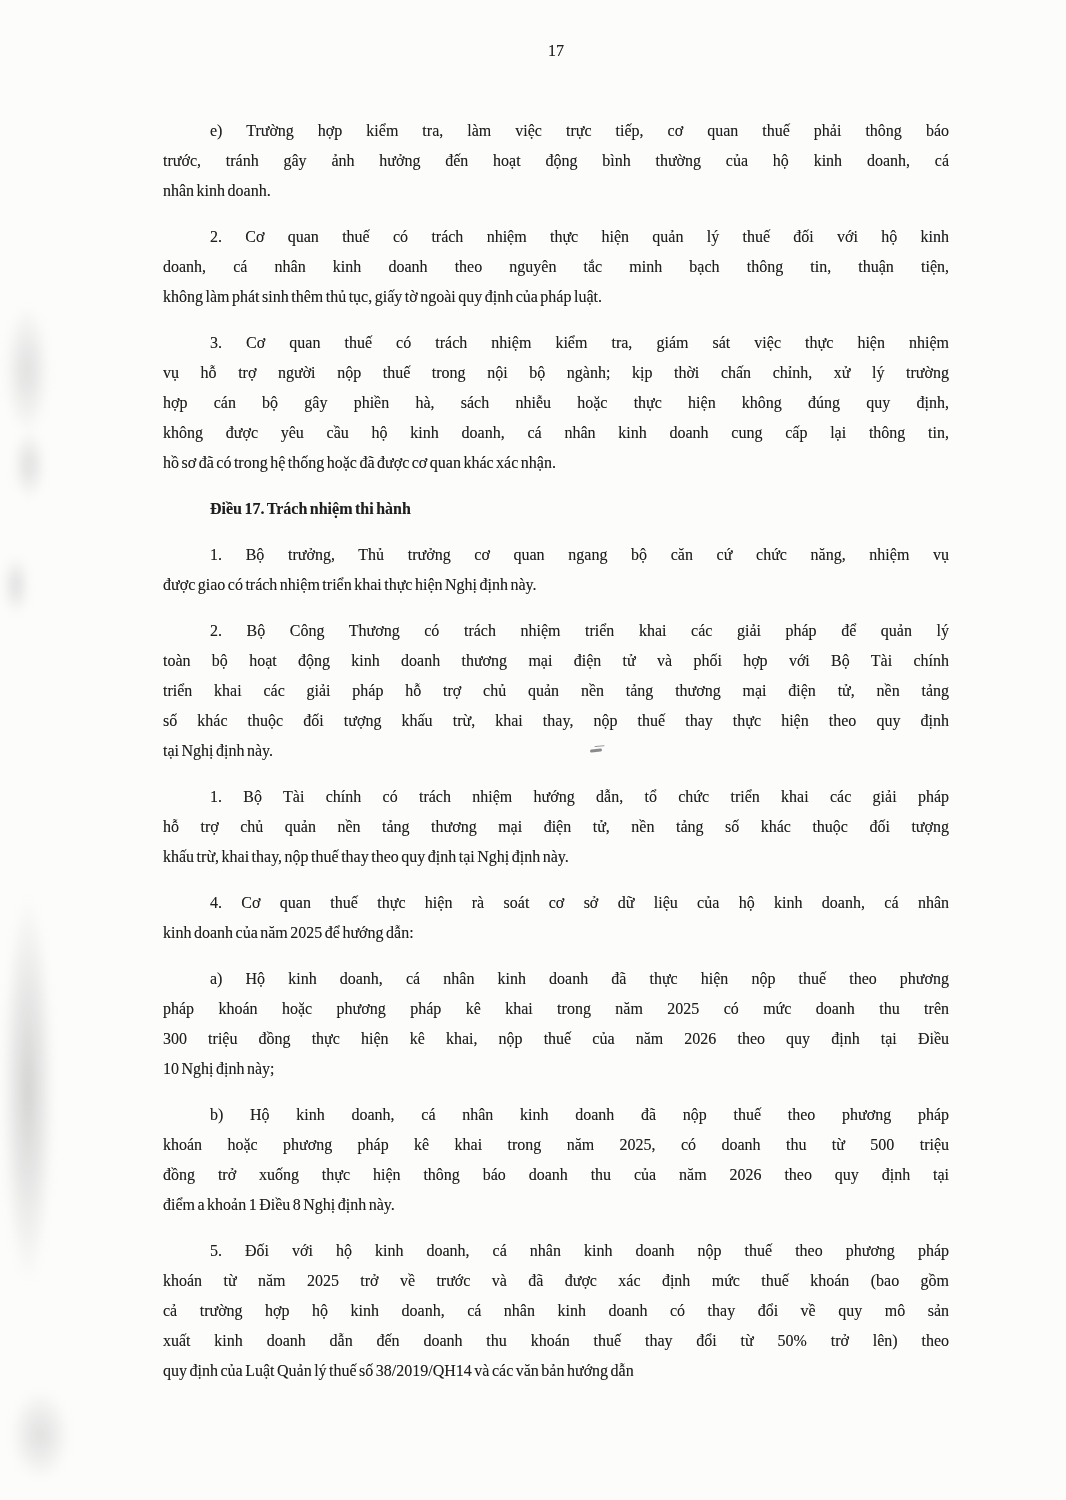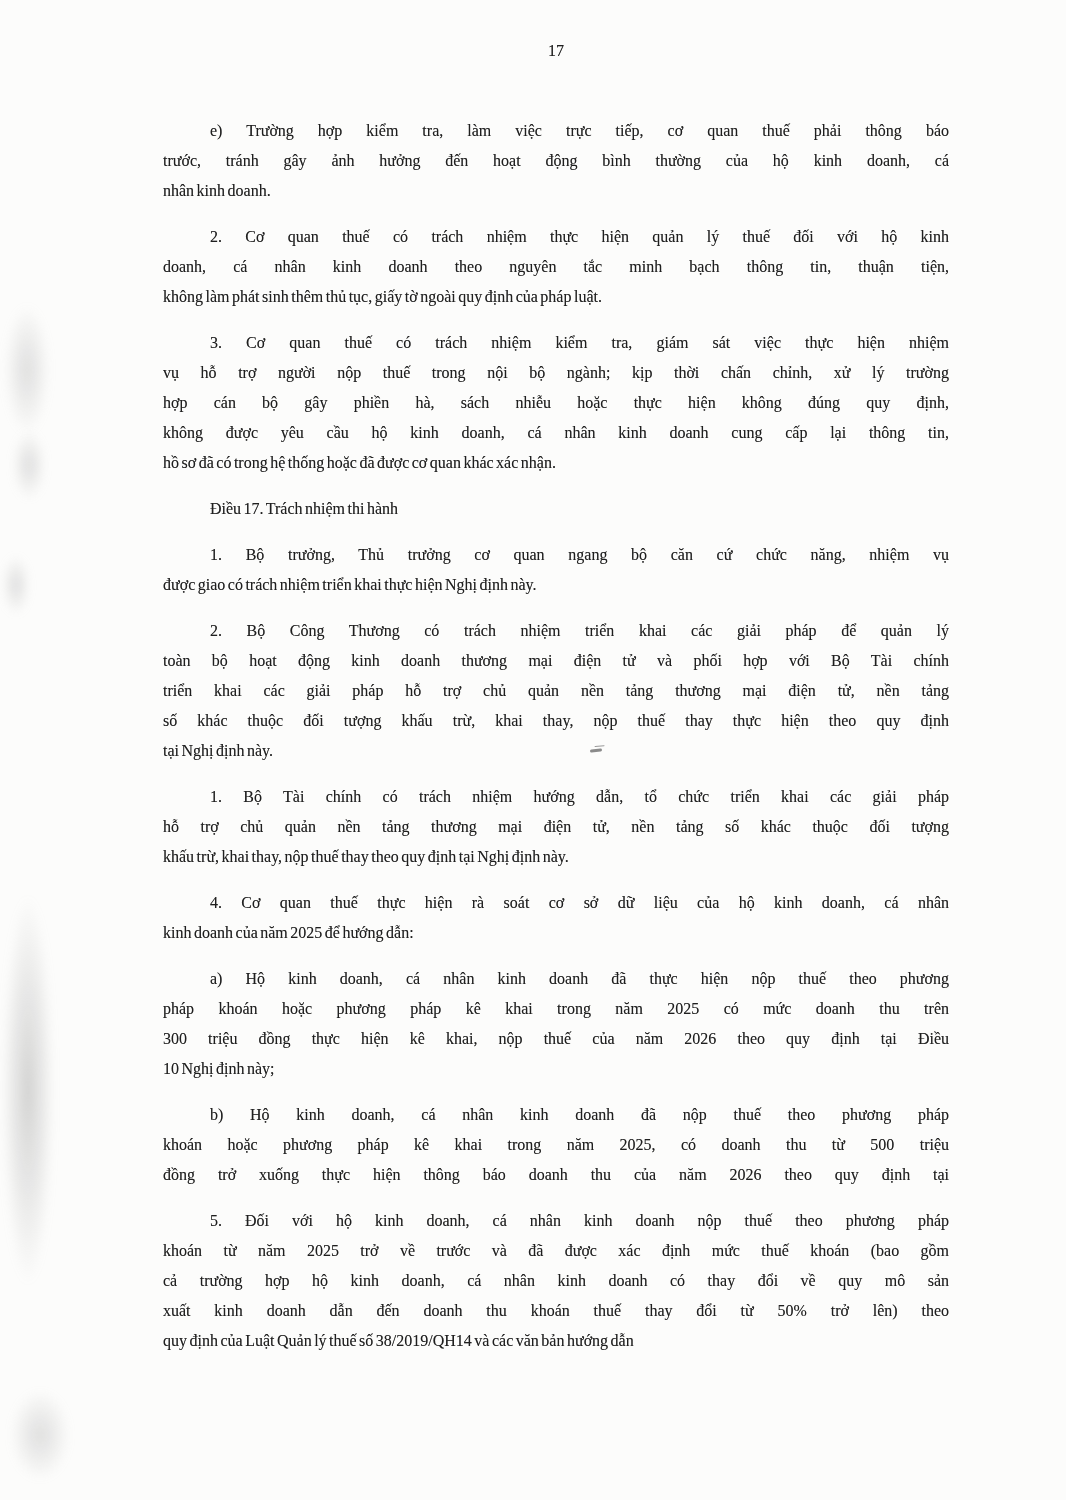--- a/index.html
+++ b/index.html
@@ -32,21 +32,21 @@
   }
   .paragraph { margin-bottom: 16px; }
   .paragraph:last-child { margin-bottom: 11px; }
   .line {
     text-align: justify;
     text-align-last: justify;
   }
   .line.first { text-indent: 47px; }
   .line.para-end { text-align-last: left; }
   .paragraph.heading .line {
-    font-weight: normal;
+    font-weight: bold;
     text-align: right;
     text-align-last: left;
   }
   
   .smudge {
     position: absolute;
     border-radius: 50%;
     background: radial-gradient(closest-side, rgba(170,170,170,0.35), rgba(170,170,170,0));
     filter: blur(4px);
     pointer-events: none;
@@ -126,20 +126,21 @@
         <div class="paragraph">
           <div class="line first">a) Hộ kinh doanh, cá nhân kinh doanh đã thực hiện nộp thuế theo phương</div>
           <div class="line">pháp khoán hoặc phương pháp kê khai trong năm 2025 có mức doanh thu trên</div>
           <div class="line">300 triệu đồng thực hiện kê khai, nộp thuế của năm 2026 theo quy định tại Điều</div>
           <div class="line para-end">10 Nghị định này;</div>
         </div>
         <div class="paragraph">
           <div class="line first">b) Hộ kinh doanh, cá nhân kinh doanh đã nộp thuế theo phương pháp</div>
           <div class="line">khoán hoặc phương pháp kê khai trong năm 2025, có doanh thu từ 500 triệu</div>
           <div class="line">đồng trở xuống thực hiện thông báo doanh thu của năm 2026 theo quy định tại</div>
+          <div class="line para-end">điểm a khoản 1 Điều 8 Nghị định này.</div>
         </div>
         <div class="paragraph">
           <div class="line first">5. Đối với hộ kinh doanh, cá nhân kinh doanh nộp thuế theo phương pháp</div>
           <div class="line">khoán từ năm 2025 trở về trước và đã được xác định mức thuế khoán (bao gồm</div>
           <div class="line">cả trường hợp hộ kinh doanh, cá nhân kinh doanh có thay đổi về quy mô sản</div>
           <div class="line">xuất kinh doanh dẫn đến doanh thu khoán thuế thay đổi từ 50% trở lên) theo</div>
           <div class="line para-end">quy định của Luật Quản lý thuế số 38/2019/QH14 và các văn bản hướng dẫn</div>
         </div>
       </div>
   </div>

